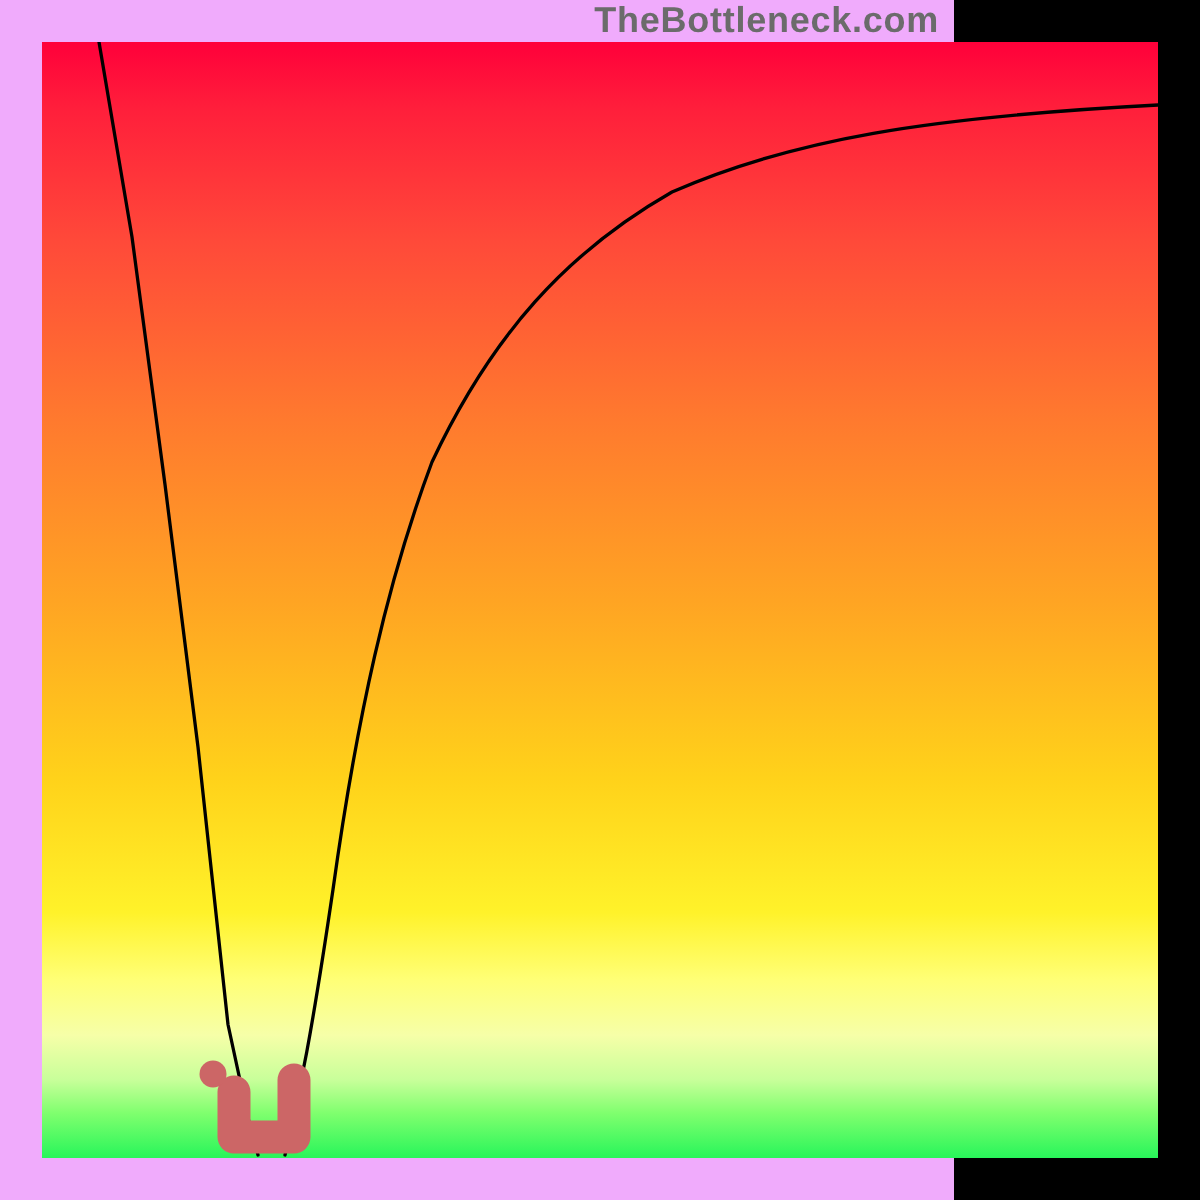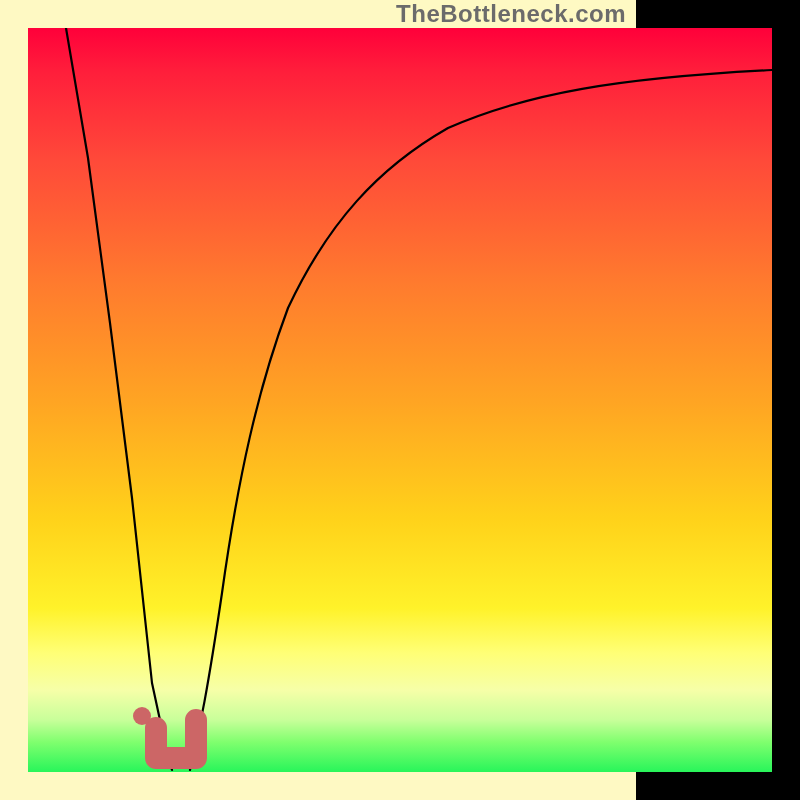--- a/index.html
+++ b/index.html
@@ -1,21 +1,21 @@
 <!DOCTYPE html>
 <html><head>
 <meta charset="utf-8">
 <style>
   * { margin: 0; padding: 0; box-sizing: border-box; }
   html, body { width: 800px; height: 800px; overflow: hidden; background: #000; }
   .frame {
     position: relative;
     width: 636px;
     height: 800px;
-    background: #fef9c3;
+    background: #f0abfc;
   }
   .watermark {
     position: absolute;
     top: 0;
     right: 10px;
     font-family: Arial, Helvetica, sans-serif;
     font-size: 24px;
     font-weight: bold;
     color: #6b6b6b;
     letter-spacing: 0.5px;

